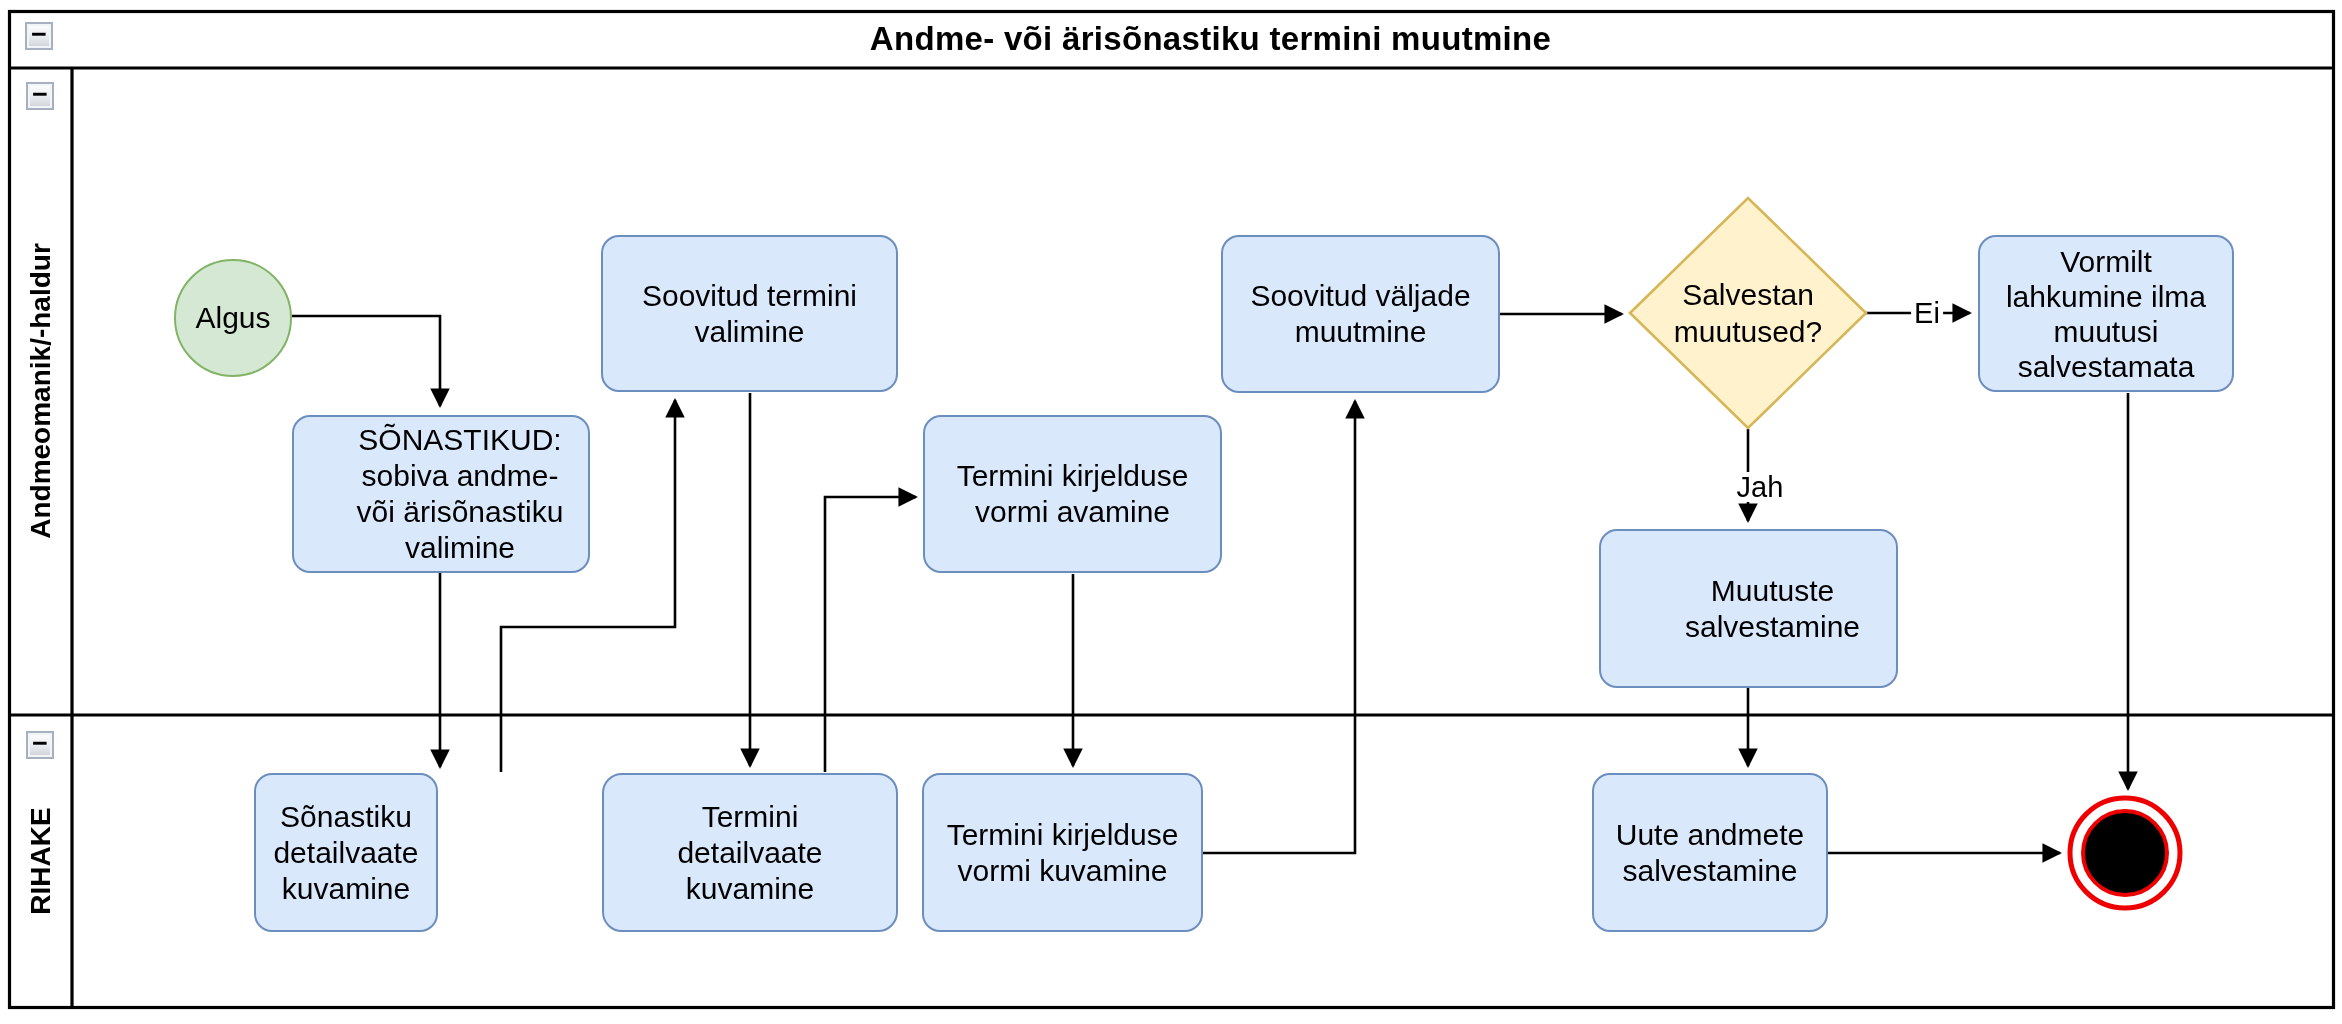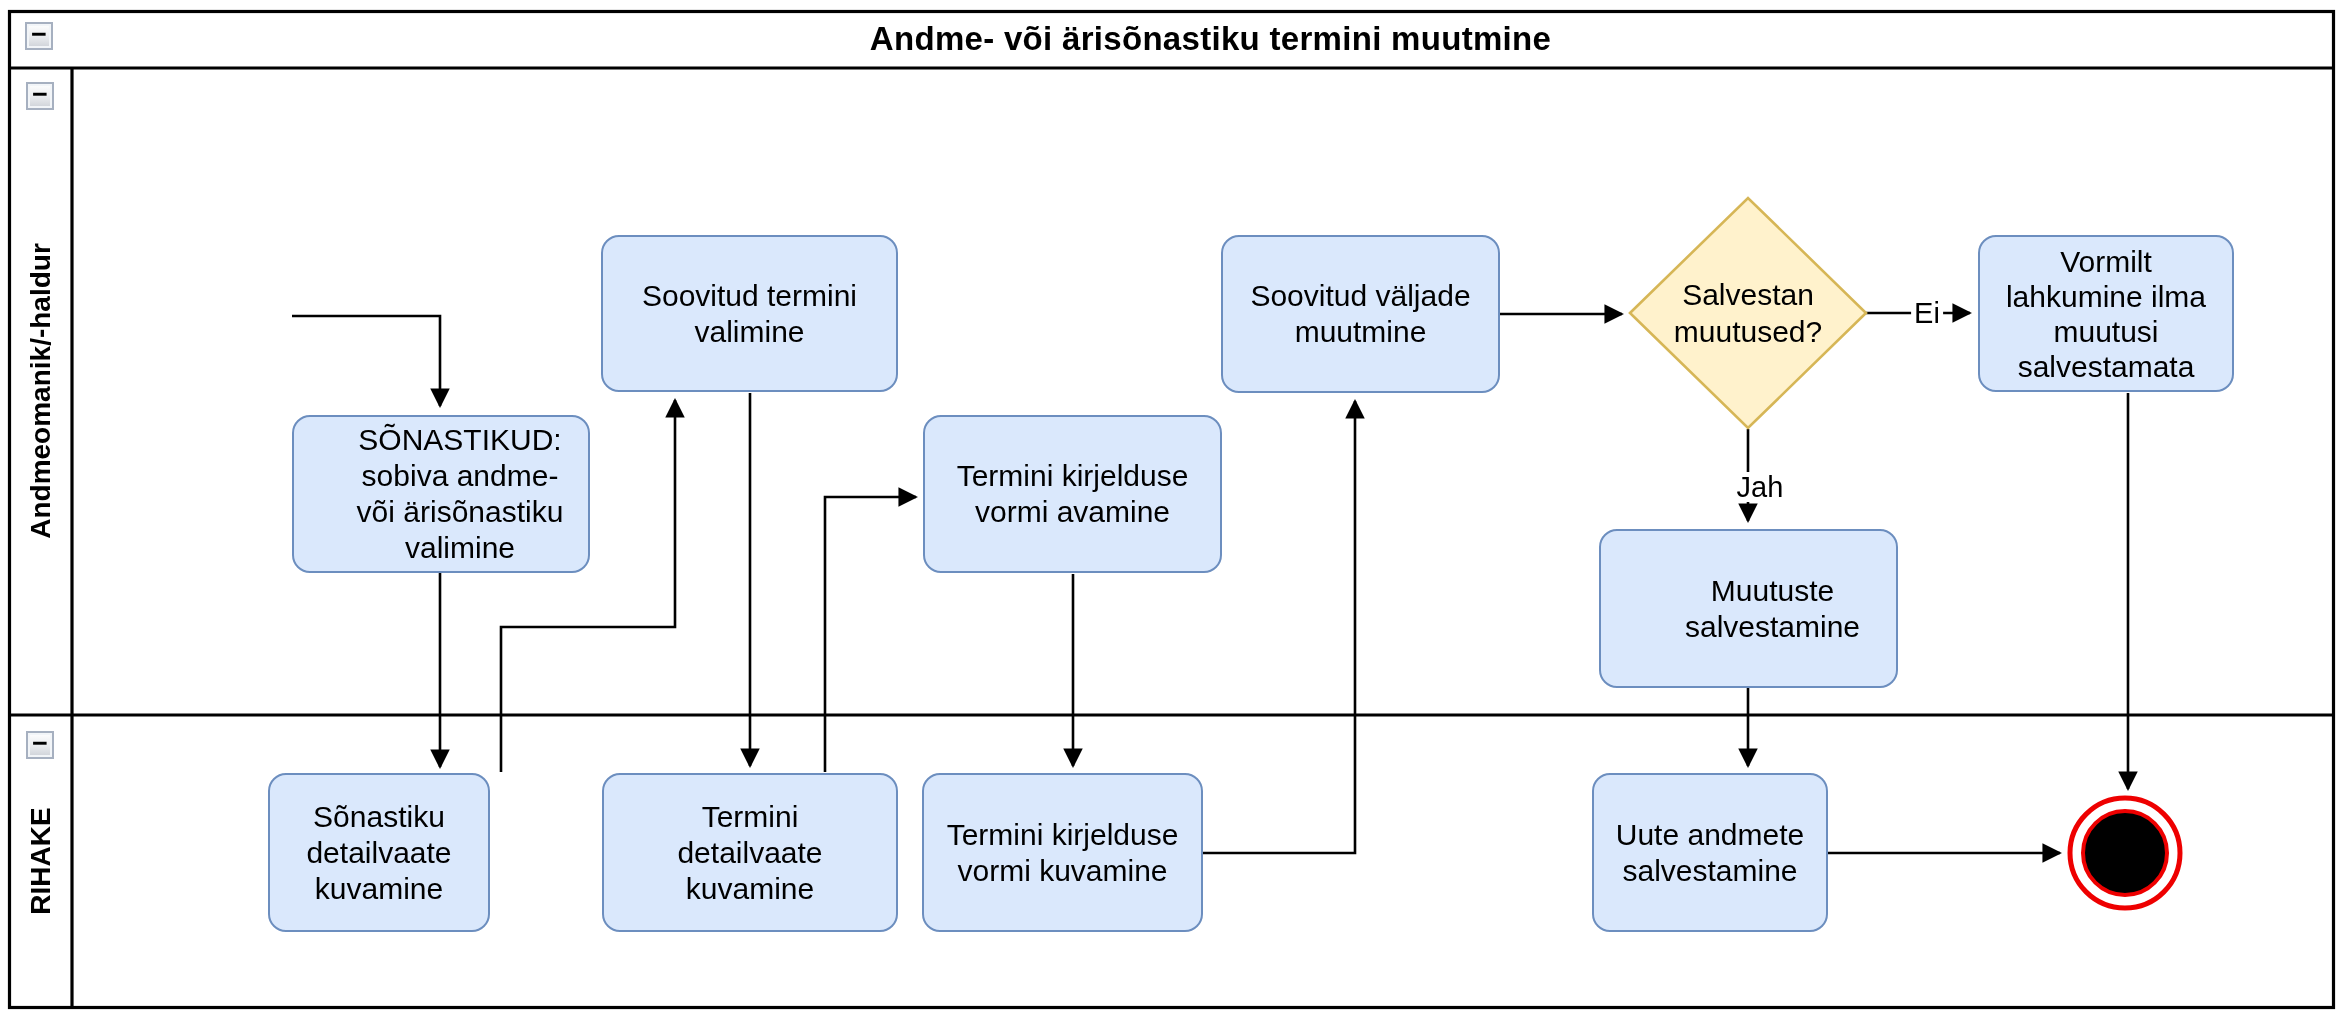--- a/index.html
+++ b/index.html
@@ -114,20 +114,23 @@
     <div class="collapse-btn" style="left:26px;top:82px;">
       <span>−</span>
     </div>
     <div class="collapse-btn" style="left:26px;top:731px;">
       <span>−</span>
     </div>
 
     <div class="lane-label" style="left:41px;top:391px;">Andmeomanik/-haldur</div>
     <div class="lane-label" style="left:41px;top:861px;">RIHAKE</div>
 
+    <div class="start-event">
+      <span class="shape-label">Algus</span>
+    </div>
 
     <div class="task" style="left:292px;top:415px;width:298px;height:158px;padding-left:38px;">
       <span class="task-label">SÕNASTIKUD:
 sobiva andme-
 või ärisõnastiku
 valimine</span>
     </div>
     <div class="task" style="left:601px;top:235px;width:297px;height:157px;">
       <span class="task-label">Soovitud termini
 valimine</span>
@@ -144,26 +147,26 @@
       <span class="task-label">Vormilt
 lahkumine ilma
 muutusi
 salvestamata</span>
     </div>
     <div class="task" style="left:1599px;top:529px;width:299px;height:159px;padding-left:48px;">
       <span class="task-label">Muutuste
 salvestamine</span>
     </div>
 
-    <div class="task" style="left:268px;top:773px;width:222px;height:159px;">
+    <div class="task" style="left:254px;top:773px;width:184px;height:159px;">
       <span class="task-label">Sõnastiku
 detailvaate
 kuvamine</span>
     </div>
-    <div class="task" style="left:602px;top:773px;width:296px;height:159px;">
+    <div class="task" style="left:602px;top:773px;width:296px;height:159px;border-radius:20px;">
       <span class="task-label">Termini
 detailvaate
 kuvamine</span>
     </div>
     <div class="task" style="left:922px;top:773px;width:281px;height:159px;">
       <span class="task-label">Termini kirjelduse
 vormi kuvamine</span>
     </div>
     <div class="task" style="left:1592px;top:773px;width:236px;height:159px;">
       <span class="task-label">Uute andmete

